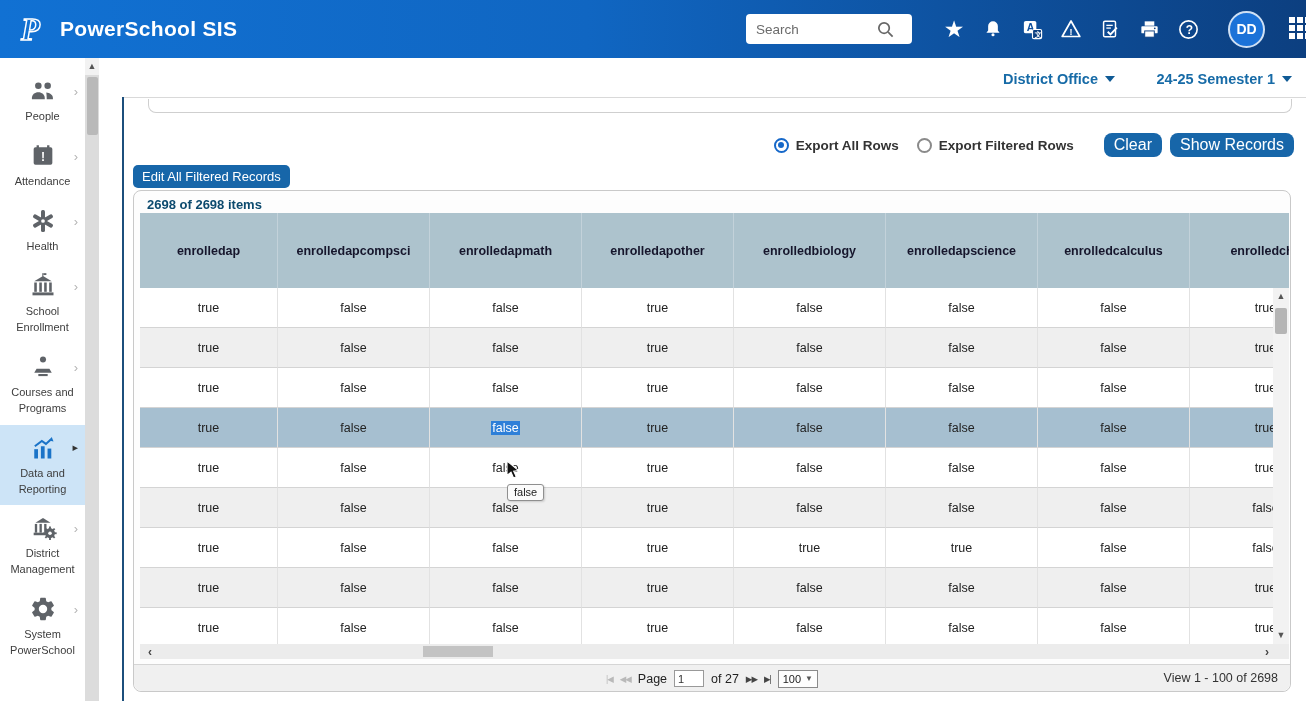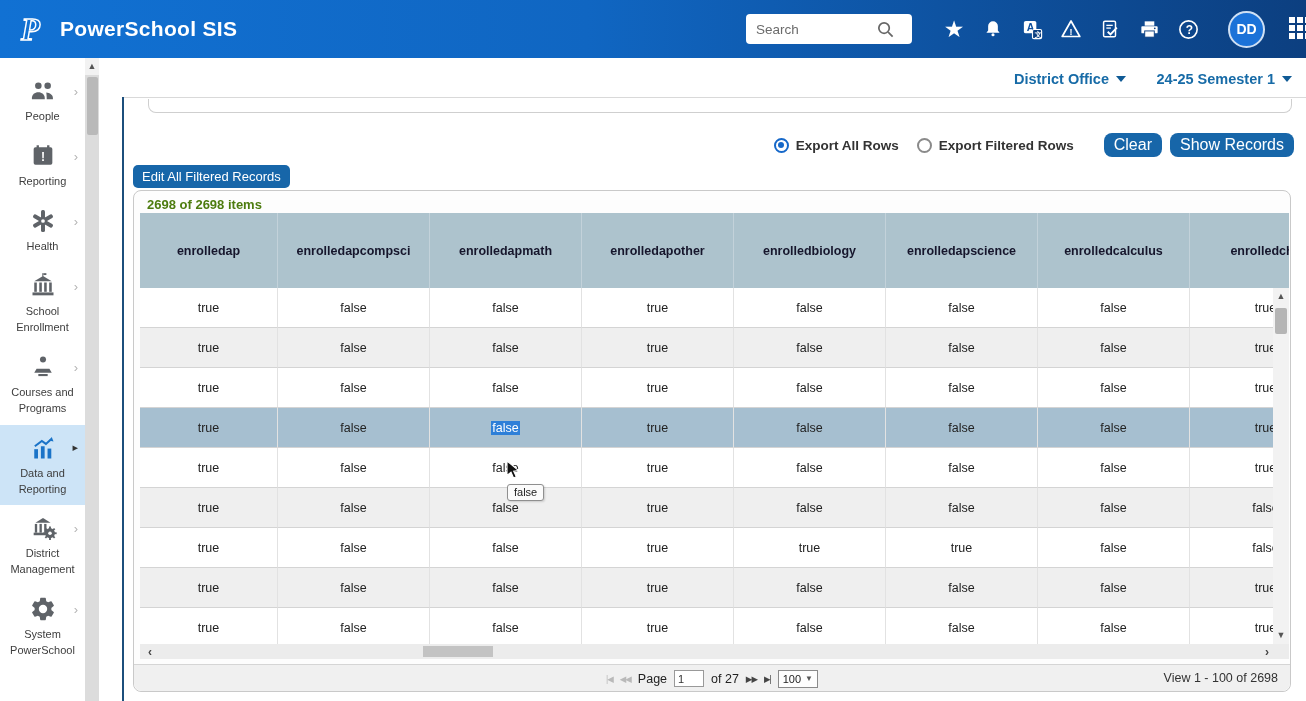--- a/index.html
+++ b/index.html
@@ -54,21 +54,21 @@
   .radio.on::after { content:""; position:absolute; left:2.5px; top:2.5px; width:6px; height:6px; border-radius:50%; background:#1668c9; }
   .btn { background:#1766a9; color:#fff; font-size:16px; border:none; border-radius:8px;
          padding:3px 10px; cursor:pointer; font-family:"Liberation Sans",sans-serif; }
   .btn-group { display:flex; gap:8px; margin-left:12px; }
   .edit-btn { position:absolute; left:34px; top:107px; background:#1766a9; color:#fff; font-size:13px;
               border:none; border-radius:5px; padding:4px 9px; cursor:pointer; font-family:"Liberation Sans",sans-serif; }
 
   
   .panel { position:absolute; left:34px; right:15px; top:132px; bottom:9px;
            border:1px solid #c9c9c9; border-radius:8px; background:#fdfdfd; }
-  .items-count { position:absolute; left:13px; top:6px; font-size:13px; font-weight:bold; color:#4d7c0f; }
+  .items-count { position:absolute; left:13px; top:6px; font-size:13px; font-weight:bold; color:#0c4a6e; }
   .gridwrap { position:absolute; left:6px; top:22px; width:1149px; height:446px; overflow:hidden; background:#c2410c; }
   .thead { display:flex; height:75px; background:#adc3cd; width:1202px; }
   .th { display:flex; align-items:center; justify-content:center; font-size:12.5px; font-weight:bold;
         color:#16162c; border-right:1px solid #c3d2da; cursor:pointer; flex:none; }
   .tbody { position:absolute; top:75px; left:0; width:1202px; }
   .tr { display:flex; height:40px; background:#fff; }
   .tr.alt { background:#efefef; }
   .tr.hl { background:#a6bfd0; }
   .td { display:flex; align-items:center; justify-content:center; font-size:12.5px; color:#222;
         border-right:1px solid #e2e2e2; border-bottom:1px solid #d4d4d4; flex:none; cursor:pointer; }
@@ -191,21 +191,21 @@
           <circle cx="8" cy="7.5" r="2.8"></circle>
           <circle cx="16" cy="7.5" r="2.8"></circle>
           <path d="M2.5 18c0-3 2.4-5 5.5-5s5.5 2 5.5 5v1h-11z"></path>
           <path d="M14.8 13.3c3 .3 5.7 2 5.7 4.7v1h-5.3c0-2.3-.2-4.3-.4-5.7z"></path>
         </svg></span><div class="nav-label">People</div><span class="chev">›</span></div>
     <div class="nav-item"><span><svg width="28" height="28" viewBox="0 0 24 24">
           <rect x="4" y="4.5" width="16" height="15" rx="1.5" fill="#5f6368"></rect>
           <rect x="6.5" y="2.8" width="2" height="3.5" fill="#5f6368"></rect>
           <rect x="15.5" y="2.8" width="2" height="3.5" fill="#5f6368"></rect>
           <text x="10.2" y="16.5" font-size="10.5" font-weight="bold" fill="#fff" font-family="Liberation Sans,sans-serif">!</text>
-        </svg></span><div class="nav-label">Reporting</div><span class="chev">›</span></div>
+        </svg></span><div class="nav-label">Attendance</div><span class="chev">›</span></div>
     <div class="nav-item"><span><svg width="28" height="28" viewBox="0 0 24 24" fill="#5f6368">
           <g>
             <rect x="10.3" y="2.5" width="3.4" height="19" rx="1.4"></rect>
             <rect x="10.3" y="2.5" width="3.4" height="19" rx="1.4" transform="rotate(60 12 12)"></rect>
             <rect x="10.3" y="2.5" width="3.4" height="19" rx="1.4" transform="rotate(120 12 12)"></rect>
             <circle cx="12" cy="12" r="3.4"></circle>
             <circle cx="12" cy="12" r="1.6" fill="#fff"></circle>
           </g>
         </svg></span><div class="nav-label">Health</div><span class="chev">›</span></div>
     <div class="nav-item"><span><svg width="30" height="28" viewBox="0 0 24 24" fill="#5f6368">
@@ -253,21 +253,21 @@
           <path d="M19.14 12.94c.04-.3.06-.61.06-.94s-.02-.64-.07-.94l2.03-1.58a.49.49 0 00.12-.61l-1.92-3.32a.49.49 0 00-.59-.22l-2.39.96c-.5-.38-1.03-.7-1.62-.94l-.36-2.54a.48.48 0 00-.48-.41h-3.84c-.24 0-.43.17-.47.41l-.36 2.54c-.59.24-1.13.57-1.62.94l-2.39-.96a.49.49 0 00-.59.22L2.74 8.87c-.12.21-.08.47.12.61l2.03 1.58c-.05.3-.09.63-.09.94s.02.64.07.94l-2.03 1.58a.49.49 0 00-.12.61l1.92 3.32c.12.22.37.29.59.22l2.39-.96c.5.38 1.03.7 1.62.94l.36 2.54c.05.24.24.41.48.41h3.84c.24 0 .44-.17.47-.41l.36-2.54c.59-.24 1.13-.56 1.62-.94l2.39.96c.22.08.47 0 .59-.22l1.92-3.32a.49.49 0 00-.12-.61l-2.03-1.58zM12 15.6A3.6 3.6 0 1112 8.4a3.6 3.6 0 010 7.2z"></path>
         </svg></span><div class="nav-label">System PowerSchool</div><span class="chev">›</span></div>
   </div>
 <div class="sb-scroll">
   <div class="sb-up">▲</div>
   <div class="sb-thumb-v"></div>
 </div>
 
 <div class="main">
   <div class="ctx-bar">
-    <div class="ctx-link" style="right:180px;text-align:right;">
+    <div class="ctx-link" style="right:191px;text-align:right;">
       <span>District Office</span>
       <span class="caret-down"></span>
     </div>
     <div class="ctx-link" style="right:14px;">
       <span>24-25 Semester 1</span>
       <span class="caret-down"></span>
     </div>
   </div>
   <div class="ctx-divider"></div>
   <div class="accent-line"></div>

